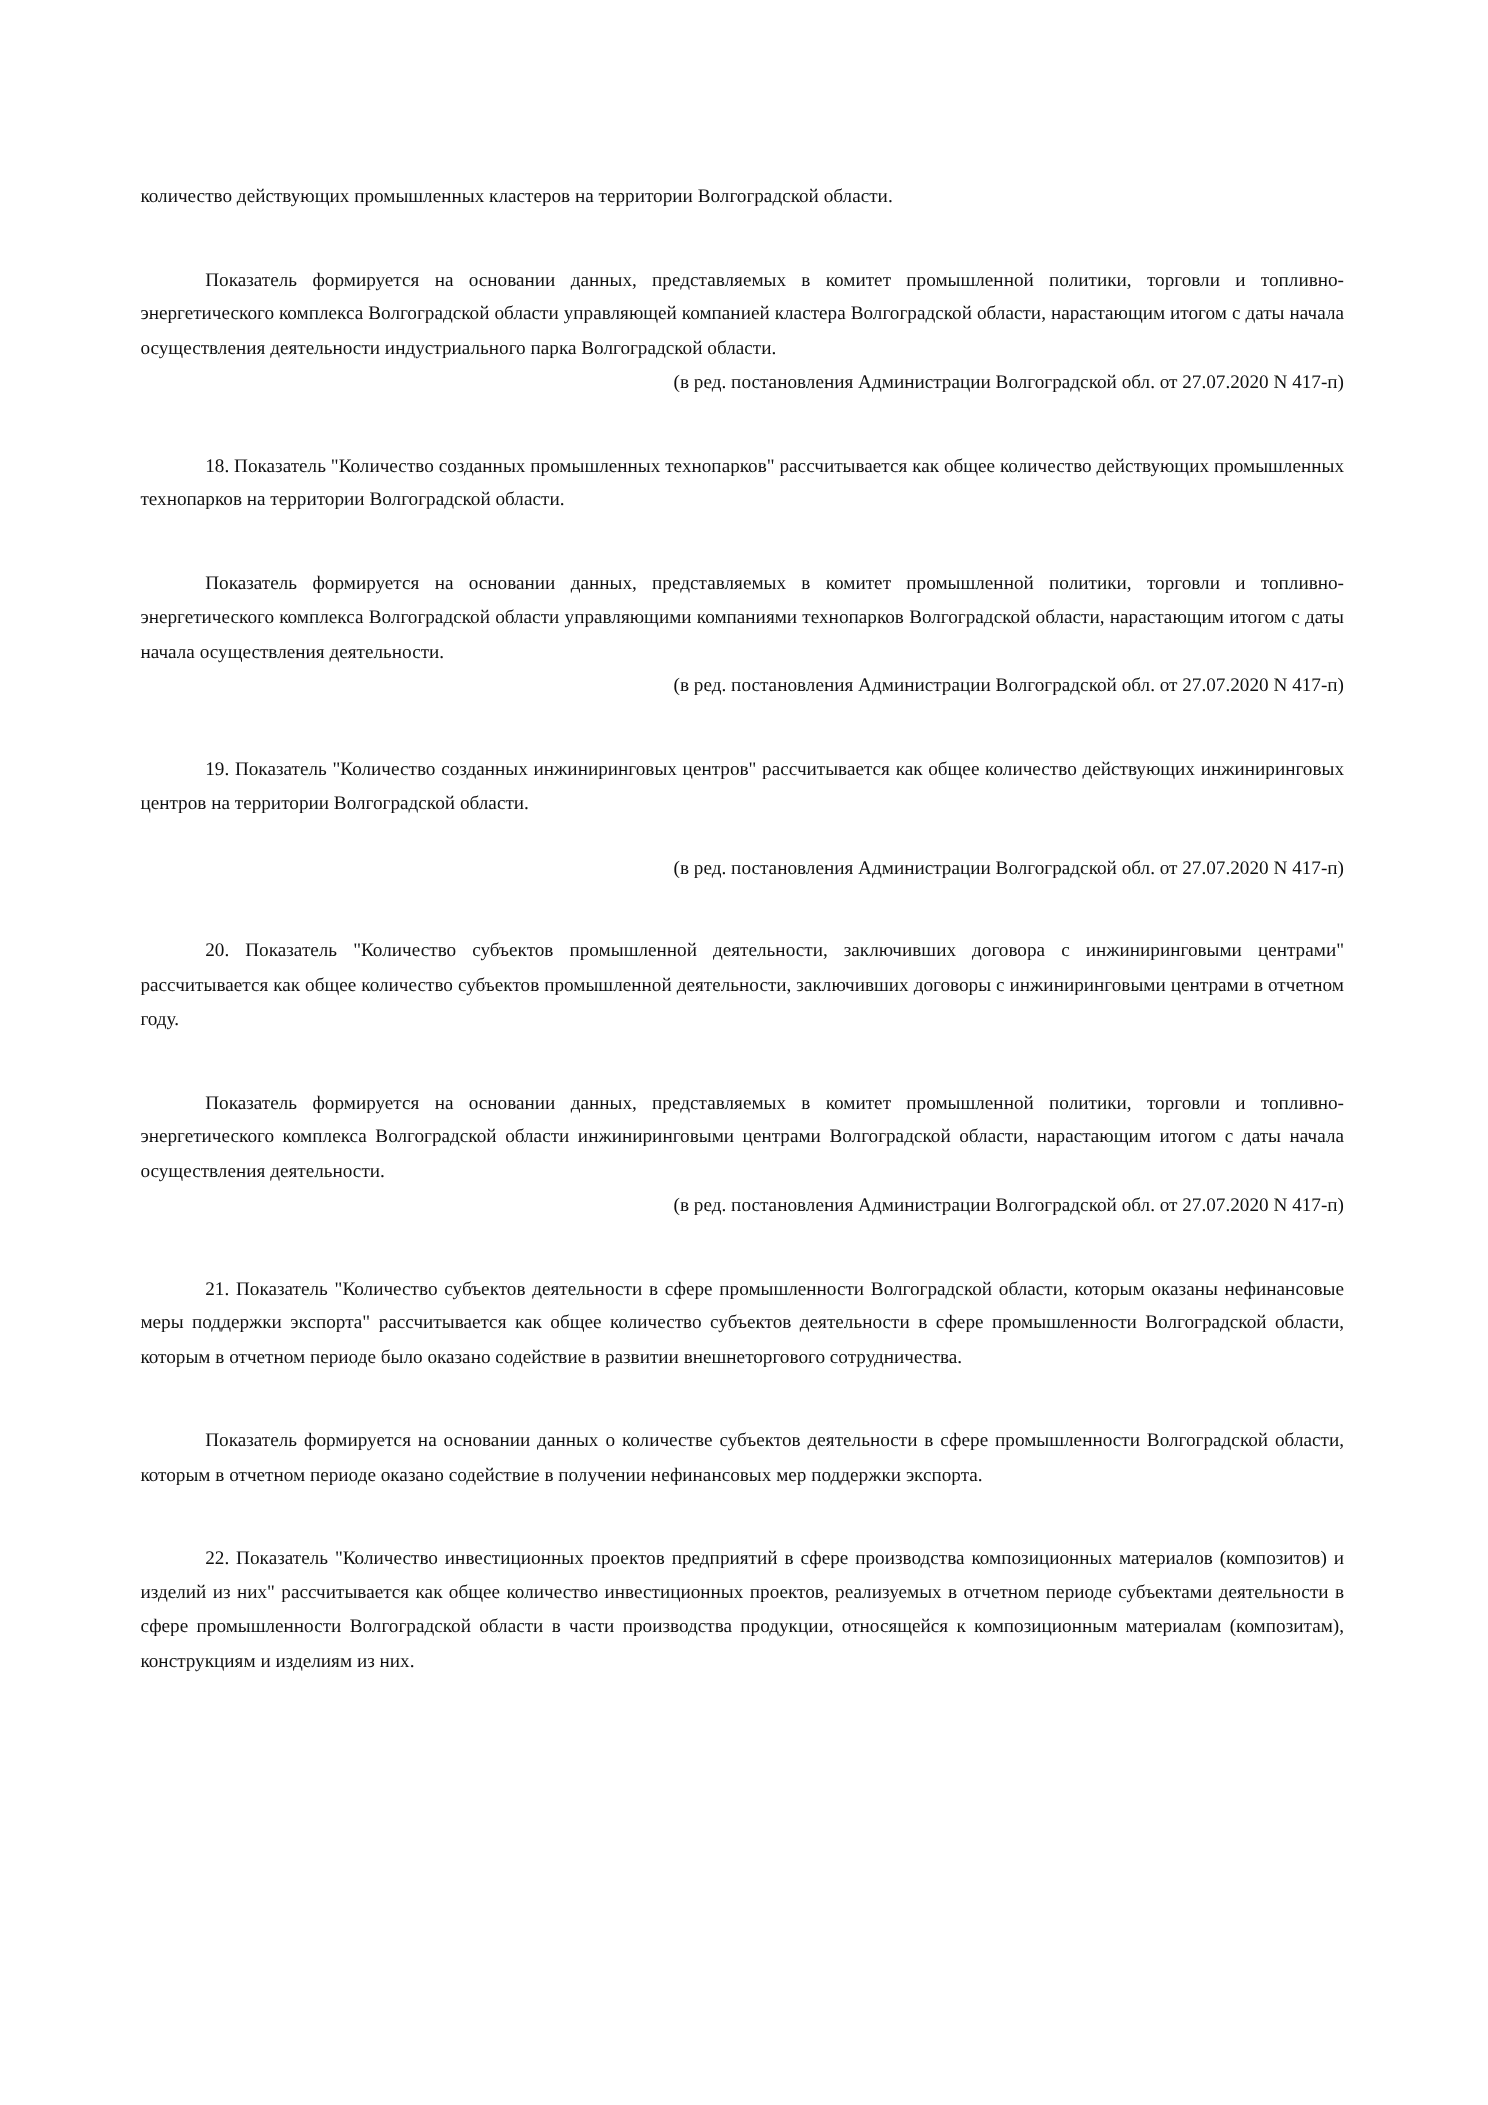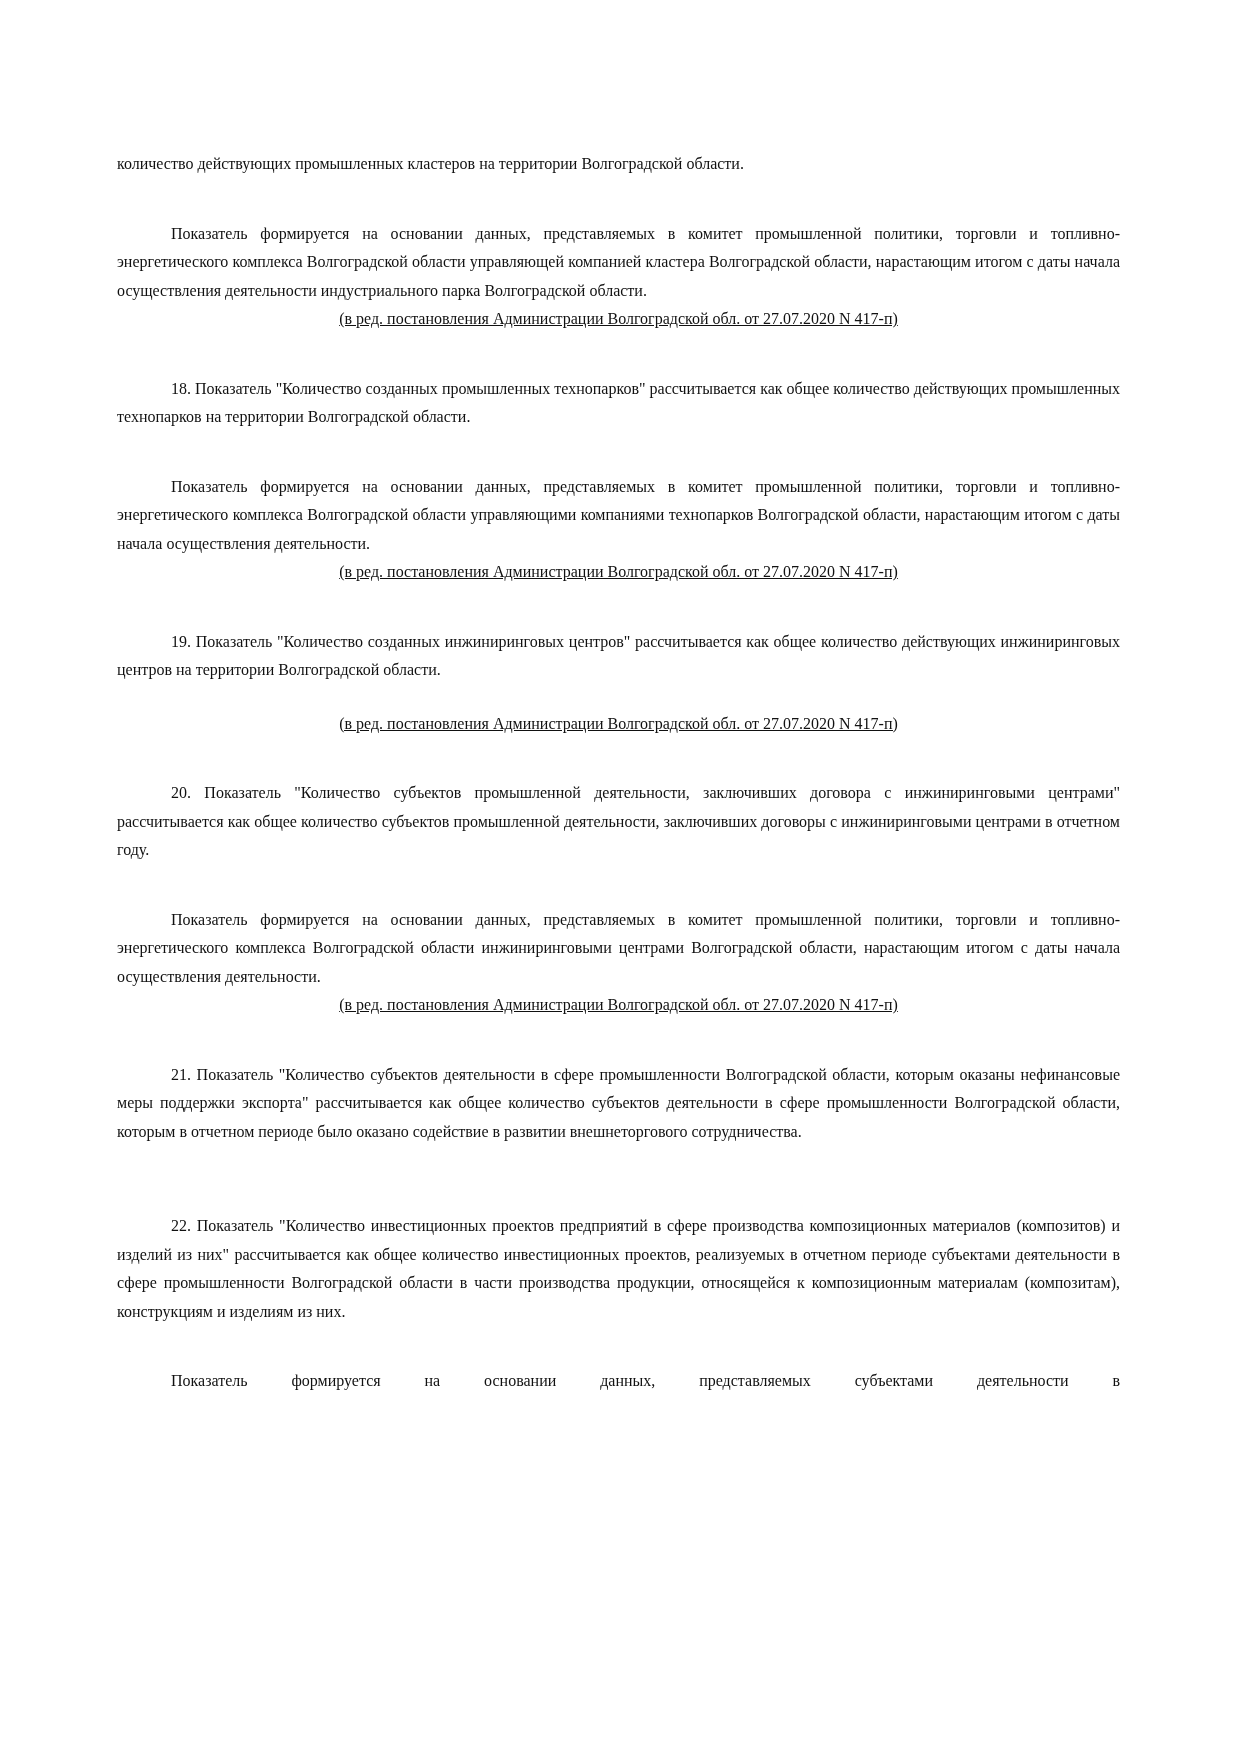--- a/index.html
+++ b/index.html
@@ -8,21 +8,21 @@
     font-family: "Liberation Serif", "DejaVu Serif", serif;
     color: #111;
   }
   .page {
     position: absolute; left: 117px; top: 150px; width: 1003px;
     font-size: 16px; line-height: 28.5px;
   }
   .para { text-align: justify; margin: 0; }
   .para.indent { text-indent: 54px; margin-top: 16px; }
   .gap { height: 25px; }
-  .line { margin: 0; text-align: center; text-decoration: underline; }
+  .line { margin: 0; text-align: right; }
   .just-last { text-align: justify; text-align-last: justify; }
 </style>
 </head>
 <body>
 
 <div class="page">
   <p class="para">количество действующих промышленных кластеров на территории Волгоградской области.</p>
   <div class="gap"></div>
   <p class="para indent">Показатель формируется на основании данных, представляемых в комитет промышленной политики, торговли и топливно-энергетического комплекса Волгоградской области управляющей компанией кластера Волгоградской области, нарастающим итогом с даты начала осуществления деятельности индустриального парка Волгоградской области.</p>
   <p class="line">(в ред. постановления Администрации Волгоградской обл. от 27.07.2020 N 417-п)</p>
@@ -36,17 +36,17 @@
   <div class="gap"></div>
   <p class="line">(в ред. постановления Администрации Волгоградской обл. от 27.07.2020 N 417-п)</p>
   <div class="gap"></div>
   <p class="para indent">20. Показатель "Количество субъектов промышленной деятельности, заключивших договора с инжиниринговыми центрами" рассчитывается как общее количество субъектов промышленной деятельности, заключивших договоры с инжиниринговыми центрами в отчетном году.</p>
   <div class="gap"></div>
   <p class="para indent">Показатель формируется на основании данных, представляемых в комитет промышленной политики, торговли и топливно-энергетического комплекса Волгоградской области инжиниринговыми центрами Волгоградской области, нарастающим итогом с даты начала осуществления деятельности.</p>
   <p class="line">(в ред. постановления Администрации Волгоградской обл. от 27.07.2020 N 417-п)</p>
   <div class="gap"></div>
   <p class="para indent">21. Показатель "Количество субъектов деятельности в сфере промышленности Волгоградской области, которым оказаны нефинансовые меры поддержки экспорта" рассчитывается как общее количество субъектов деятельности в сфере промышленности Волгоградской области, которым в отчетном периоде было оказано содействие в развитии внешнеторгового сотрудничества.</p>
   <div class="gap"></div>
+  <p class="para indent">Показатель формируется на основании данных о количестве субъектов деятельности в сфере промышленности Волгоградской области, которым в отчетном периоде оказано содействие в получении нефинансовых мер поддержки экспорта.</p>
   <div class="gap"></div>
   <p class="para indent">22. Показатель "Количество инвестиционных проектов предприятий в сфере производства композиционных материалов (композитов) и изделий из них" рассчитывается как общее количество инвестиционных проектов, реализуемых в отчетном периоде субъектами деятельности в сфере промышленности Волгоградской области в части производства продукции, относящейся к композиционным материалам (композитам), конструкциям и изделиям из них.</p>
   <div class="gap"></div>
-  <p class="para indent just-last">Показатель формируется на основании данных, представляемых субъектами деятельности в</p>
 </div>
 
 </body></html>

